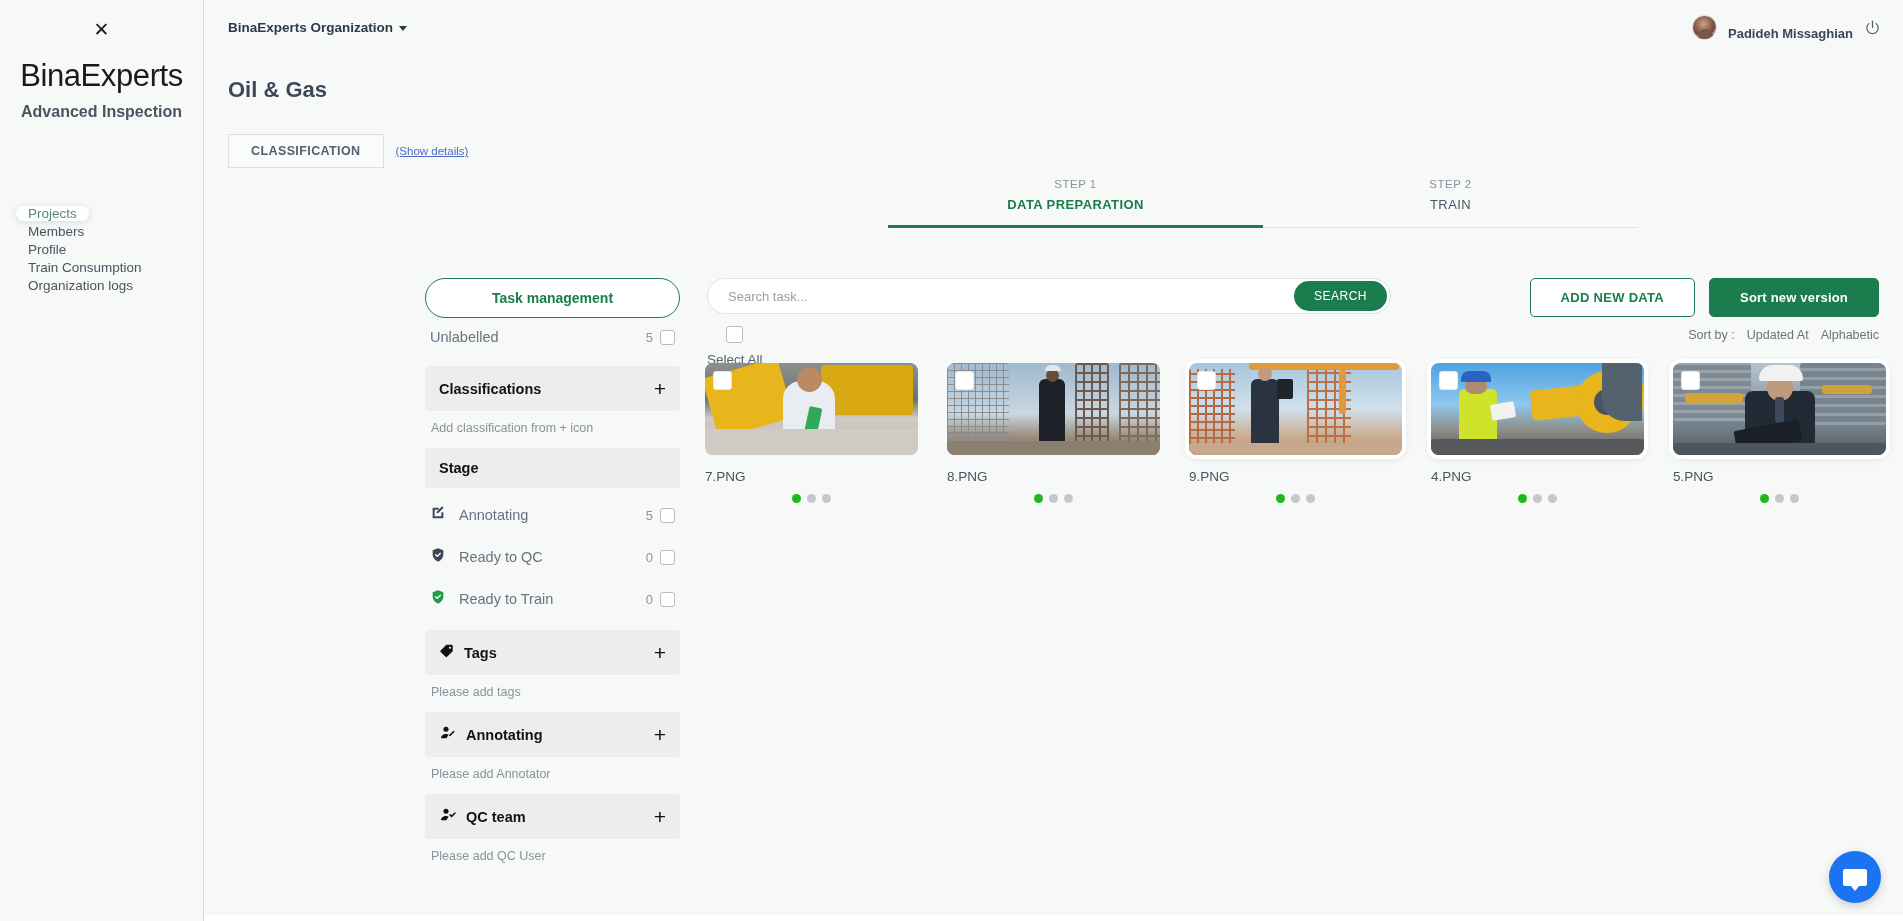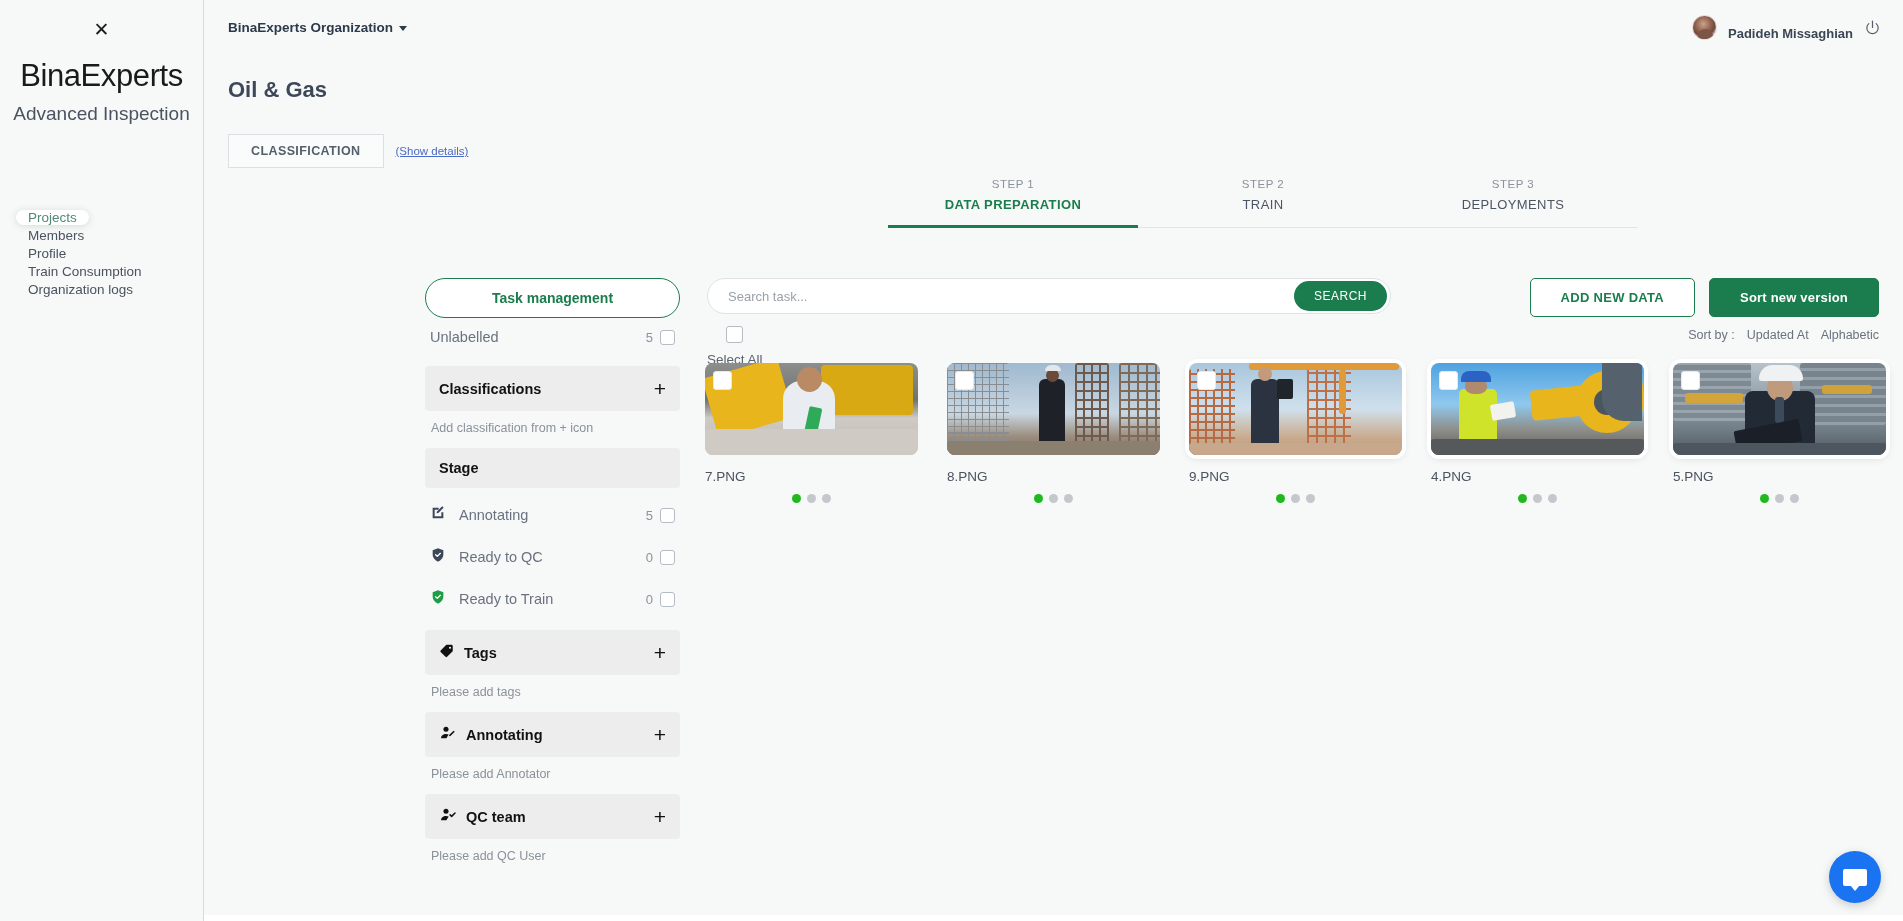--- a/index.html
+++ b/index.html
@@ -23,21 +23,21 @@
     position: absolute; top: 16px; left: 50%; transform: translateX(-50%);
     width: 26px; height: 26px; display: flex; align-items: center; justify-content: center;
     font-size: 19px; color: #1d1d1d; cursor: pointer; line-height: 1;
   }
   .brand {
     margin-top: 58px; text-align: center;
     font-size: 31px; color: #1a1a1a; font-weight: 400; letter-spacing: -0.4px;
   }
   .brand-sub {
     margin-top: 9px; text-align: center;
-    font-size: 19px; color: #4a5360; font-weight: 400;
+    font-size: 16px; color: #4a5360; font-weight: 700;
   }
   .nav { margin-top: 83px; padding-left: 16px; }
   .nav-item {
     font-size: 13.5px; color: #4a5360;
     padding: 0 12px; 
     display: inline-block; cursor: pointer;
     border-radius: 9px;
   }
   .nav-item.active {
     background: #ffffff;
@@ -283,24 +283,20 @@
     </div>
 
     <div class="steps">
       <div class="step active">
         <div class="step-num">STEP 1</div>
         <div class="step-label">DATA PREPARATION</div>
       </div>
       <div class="step">
         <div class="step-num">STEP 2</div>
         <div class="step-label">TRAIN</div>
-      </div>
-      <div class="step">
-        <div class="step-num">STEP 3</div>
-        <div class="step-label">DEPLOYMENTS</div>
       </div>
     </div>
 
     <section class="filter-panel">
 
       <button class="task-management-btn">Task management</button>
 
       <div class="filter-row">
         <div class="filter-row-left">
           <span class="filter-label">Unlabelled</span>

